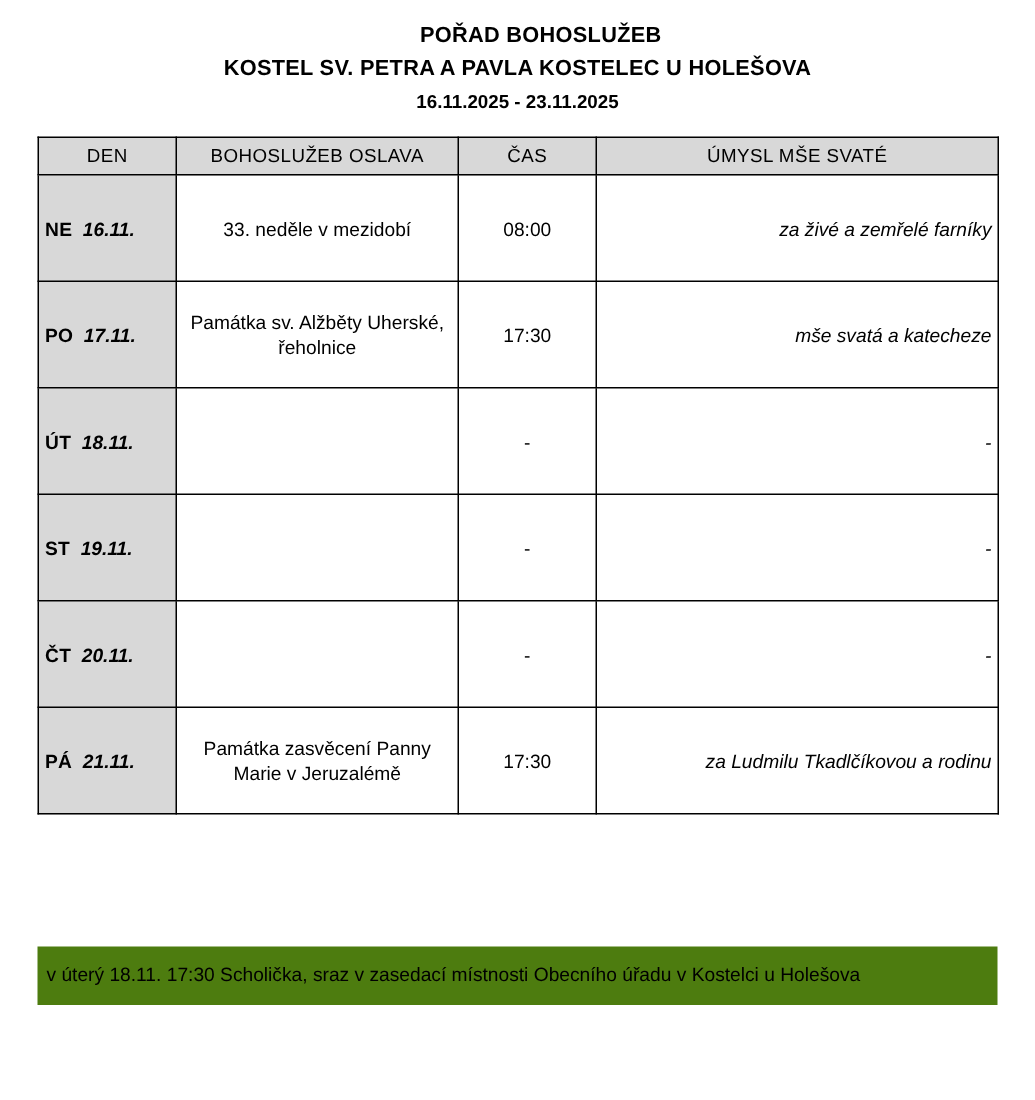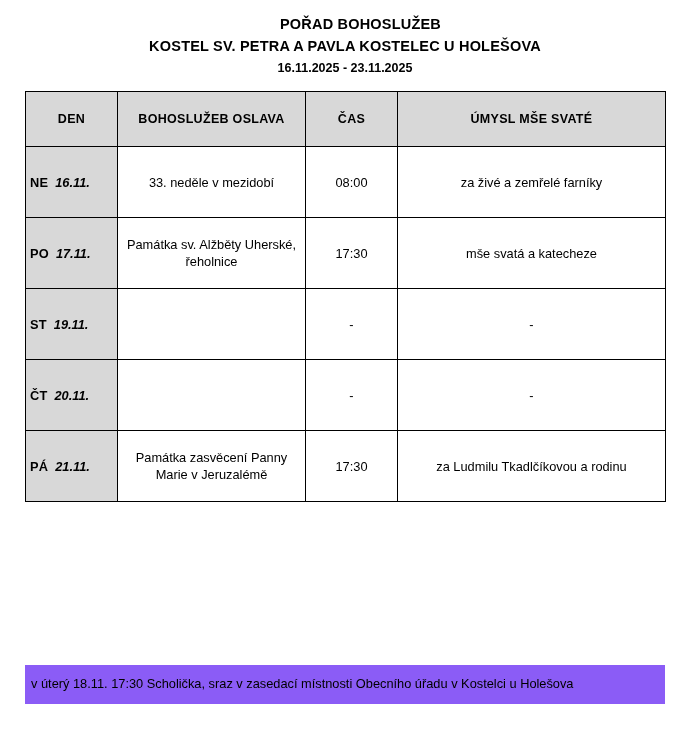--- a/index.html
+++ b/index.html
@@ -58,24 +58,24 @@
     table-layout: fixed;
   }
   table.schedule th,
   table.schedule td {
     border: 1px solid #000000;
     vertical-align: middle;
   }
   table.schedule thead th {
     background: #d8d8d8;
     font-size: 12.5px;
-    font-weight: bold;
+    font-weight: normal;
     text-align: center;
     height: 22px;
-    padding: 16px 2px;
+    padding: 1px 2px;
     letter-spacing: 0.3px;
   }
   col.c-day   { width: 92px; }
   col.c-feast { width: 188px; }
   col.c-time  { width: 92px; }
   col.c-int   { width: 268px; }
 
   table.schedule tbody td {
     height: 66px;
     font-size: 12.8px;
@@ -97,32 +97,33 @@
     font-style: italic;
   }
   td.feast {
     text-align: center;
     line-height: 17px;
   }
   td.time {
     text-align: center;
   }
   td.intent {
-    text-align: center;
+    text-align: right;
     line-height: 17px;
+    font-style: italic;
   }
 
   
   .note {
     position: absolute;
     left: 25px;
-    top: 665px;
+    top: 631px;
     width: 640px;
     box-sizing: border-box;
-    background: #8b5cf6;
+    background: #4d7c0f;
     border: 0;
     font-size: 12.8px;
     line-height: 20px;
     padding: 9px 10px 10px 6px;
   }
 </style>
 </head>
 <body>
 
 <div class="page">
@@ -162,41 +163,49 @@
 
         <tr>
           <td class="day">
             <span class="dow">PO</span><span class="dt">17.11.</span>
           </td>
           <td class="feast">Památka sv. Alžběty Uherské, řeholnice</td>
           <td class="time">17:30</td>
           <td class="intent">mše svatá a katecheze</td>
         </tr>
 
-
-        <tr>
-          <td class="day">
-            <span class="dow">ST</span><span class="dt">19.11.</span>
+        <tr>
+          <td class="day">
+            <span class="dow">ÚT</span><span class="dt">18.11.</span>
           </td>
           <td class="feast"></td>
           <td class="time">-</td>
           <td class="intent">-</td>
         </tr>
 
         <tr>
           <td class="day">
-            <span class="dow">ČT</span><span class="dt">20.11.</span>
+            <span class="dow">ST</span><span class="dt">19.11.</span>
           </td>
           <td class="feast"></td>
           <td class="time">-</td>
           <td class="intent">-</td>
         </tr>
 
         <tr>
           <td class="day">
+            <span class="dow">ČT</span><span class="dt">20.11.</span>
+          </td>
+          <td class="feast"></td>
+          <td class="time">-</td>
+          <td class="intent">-</td>
+        </tr>
+
+        <tr>
+          <td class="day">
             <span class="dow">PÁ</span><span class="dt">21.11.</span>
           </td>
           <td class="feast">Památka zasvěcení Panny Marie v Jeruzalémě</td>
           <td class="time">17:30</td>
           <td class="intent">za Ludmilu Tkadlčíkovou a rodinu</td>
         </tr>
 
 
 
       </tbody>

